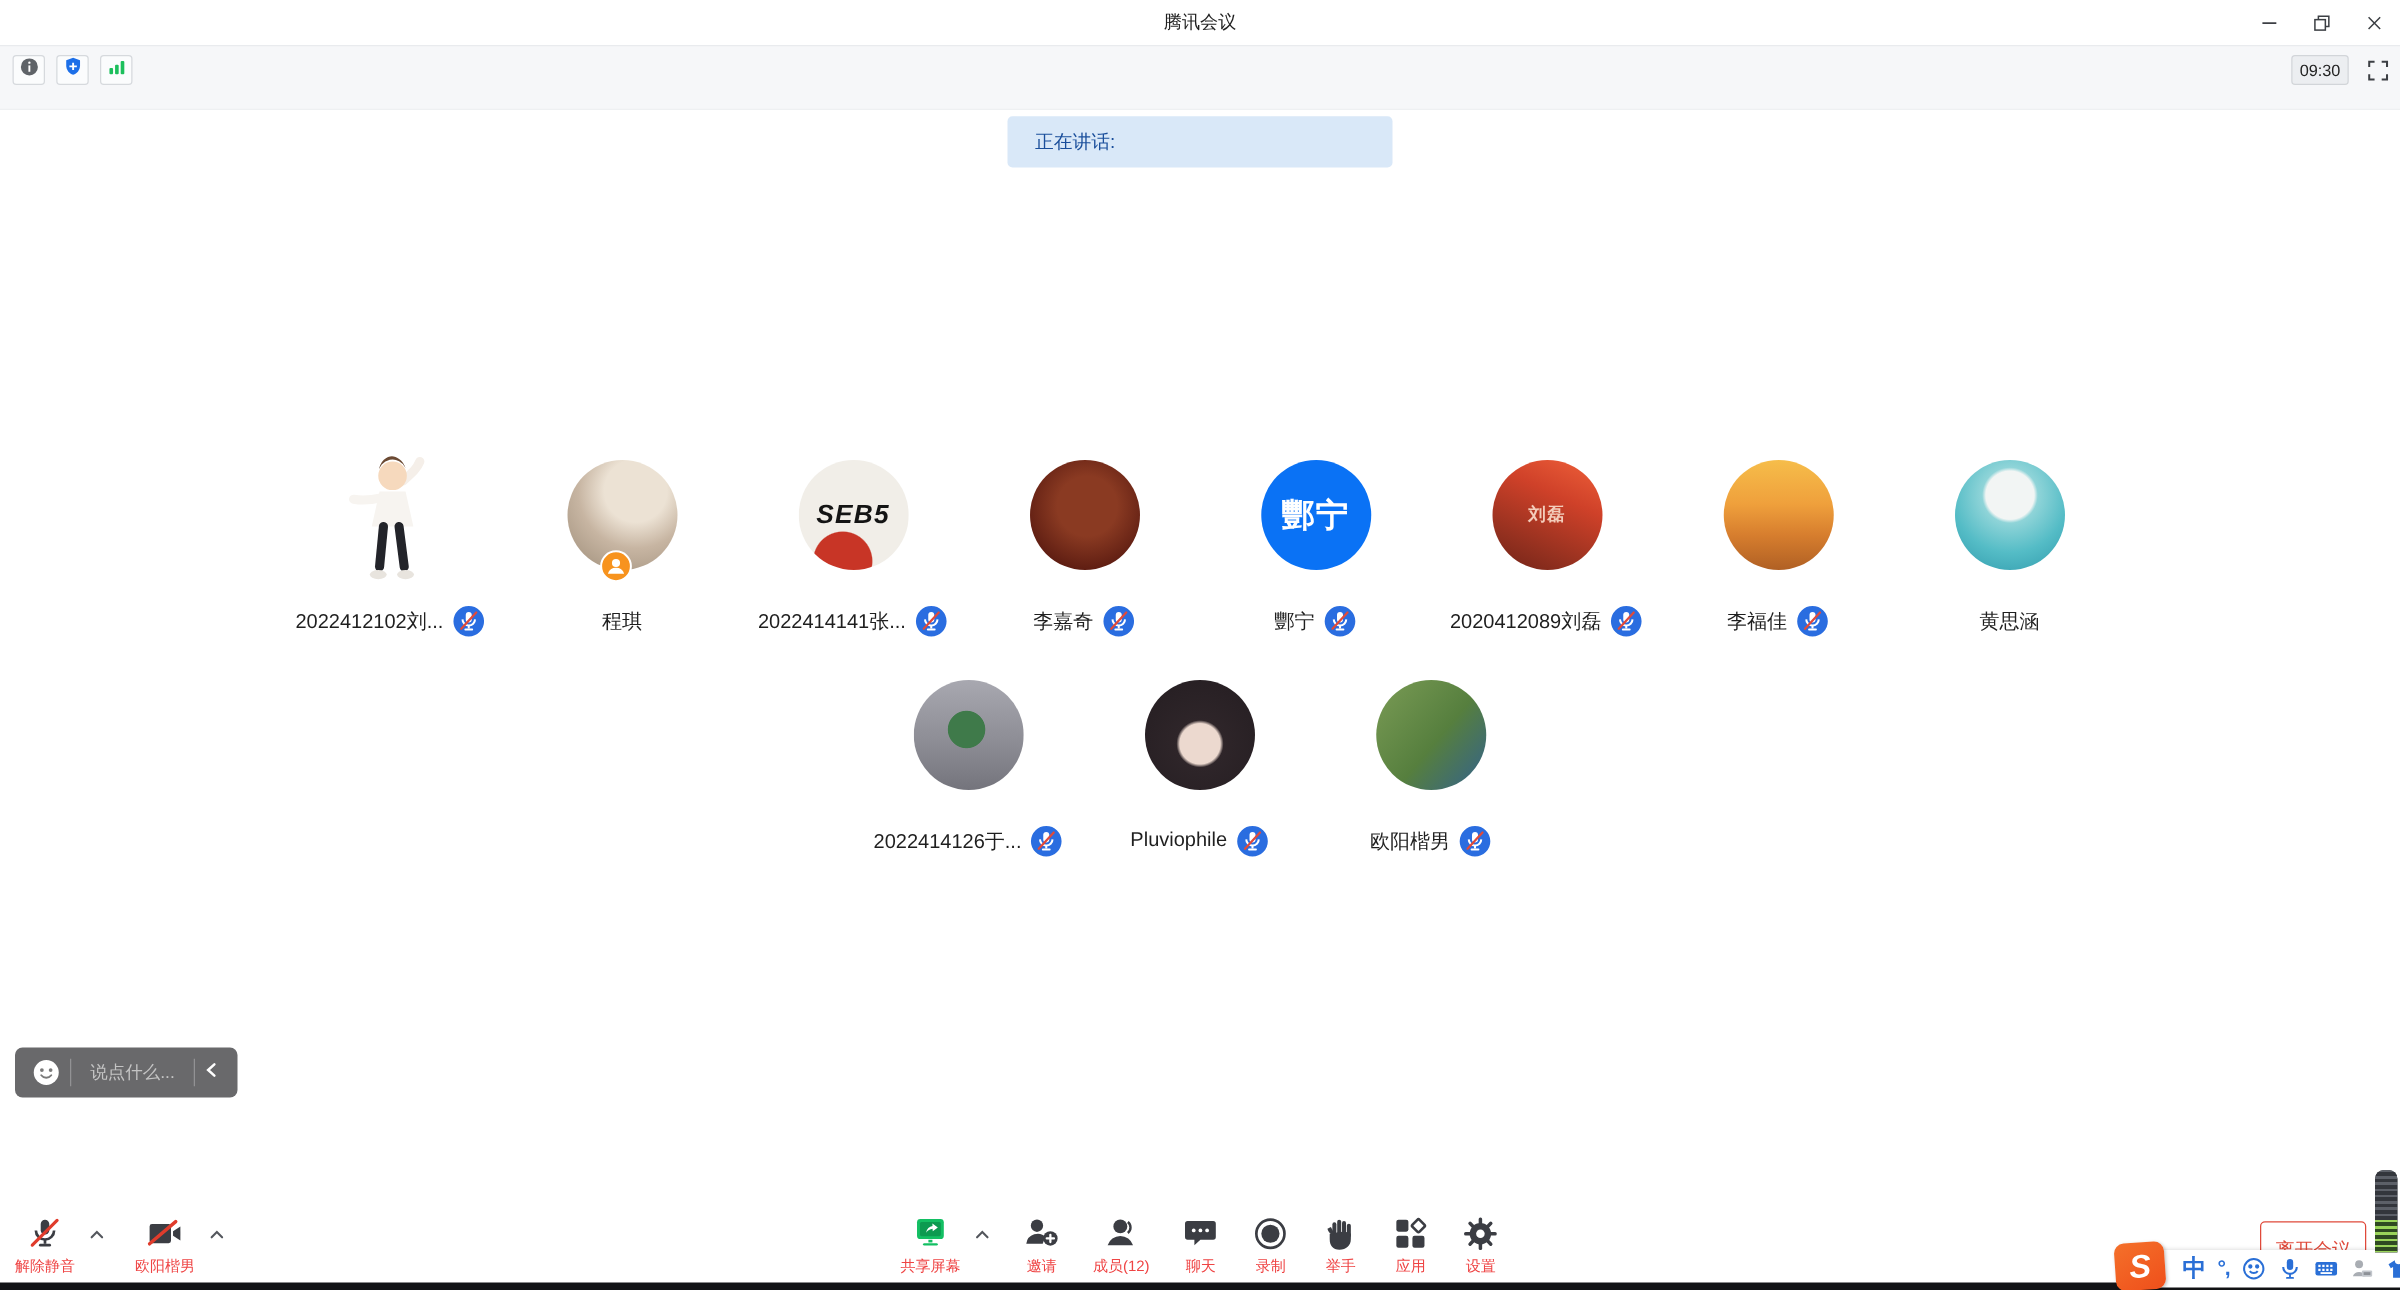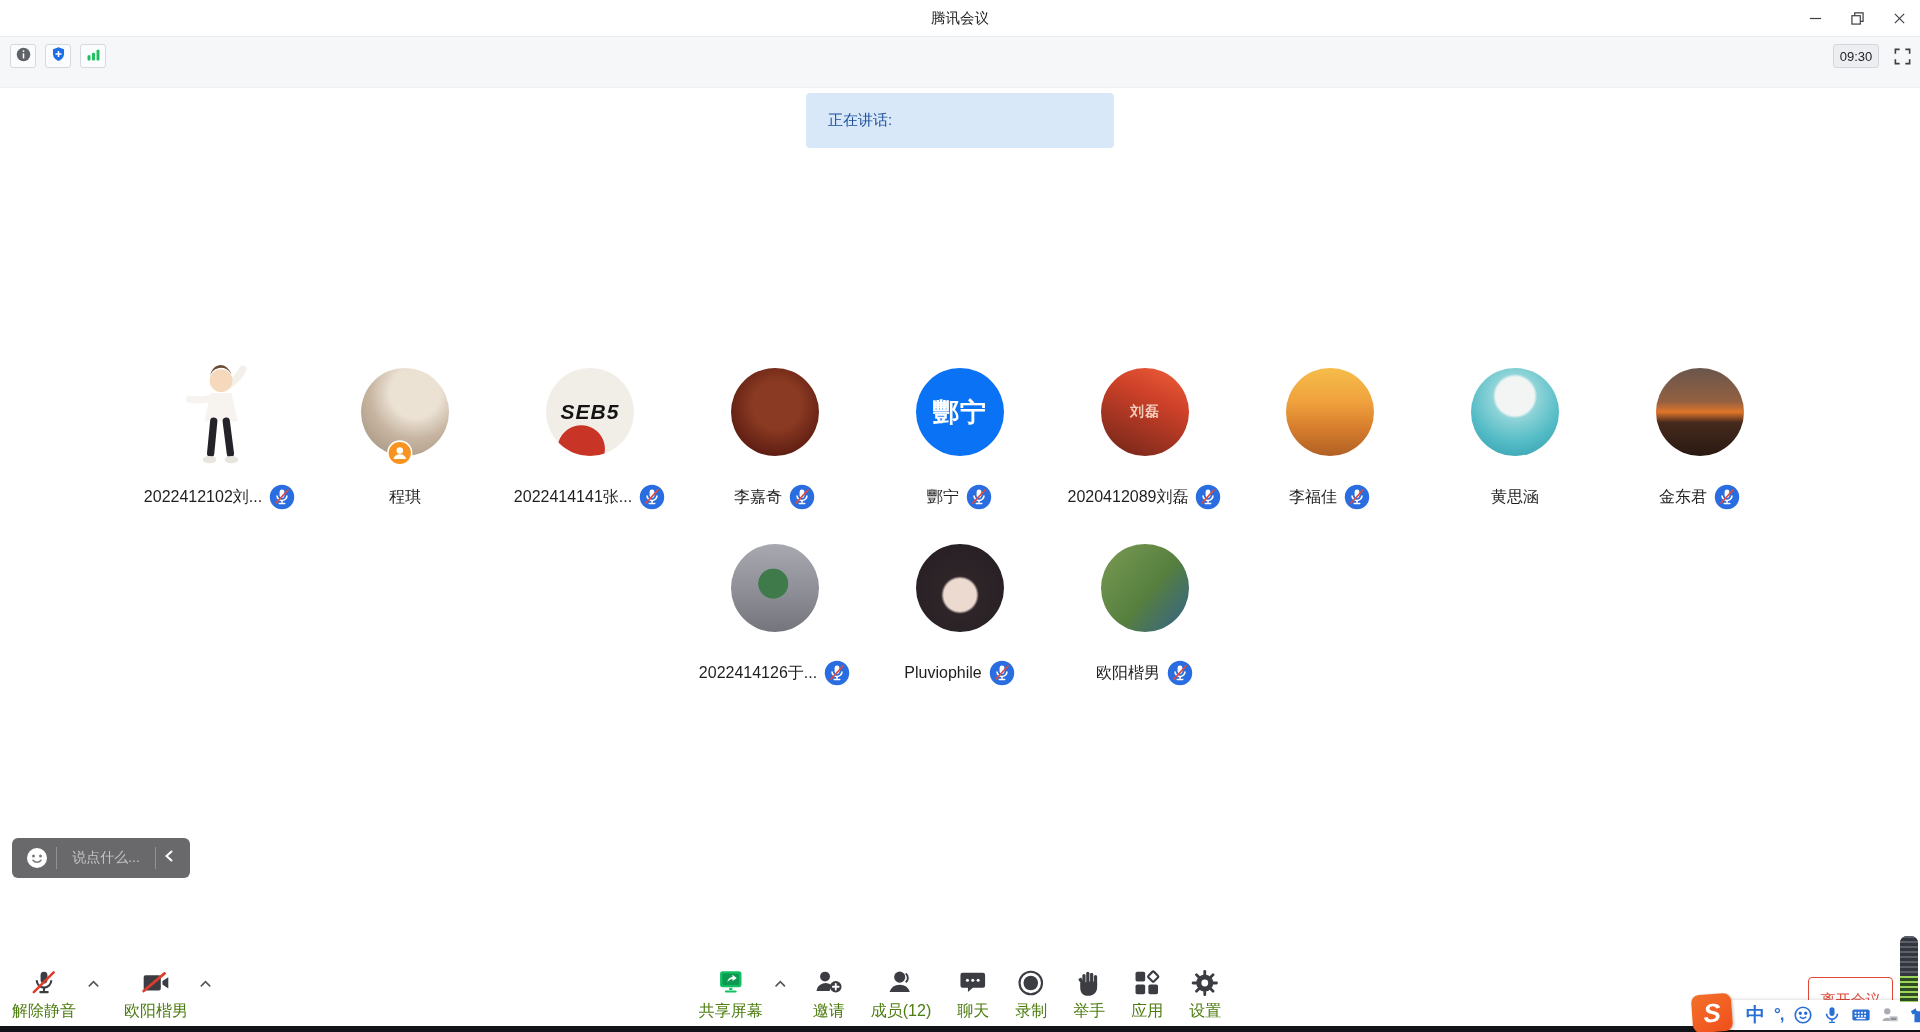--- a/index.html
+++ b/index.html
@@ -18,21 +18,21 @@
   .subbar { position:absolute; top:36px; left:0; right:0; height:52px; background:#f6f7f9; border-top:1px solid #e9ebee; border-bottom:1px solid #eef0f2; }
   .subbar-left { position:absolute; left:10px; top:7px; display:flex; gap:9px; }
   .stat-box { width:26px; height:24px; border:1px solid #d6d9dd; border-radius:3px; background:#fbfcfd; display:flex; align-items:center; justify-content:center; }
   .stat-box svg { width:17px; height:17px; }
   .subbar-right { position:absolute; right:8px; top:7px; display:flex; align-items:center; gap:14px; }
   .time-box { min-width:46px; height:24px; background:#eceef1; border:1px solid #d2d5d9; border-radius:3px; font-size:13px; color:#222; display:flex; align-items:center; justify-content:center; padding:0 5px; }
   .fs-btn svg { width:19px; height:19px; display:block; }
 
   
   .speak-banner { position:absolute; top:93px; left:50%; transform:translateX(-50%);
-    width:308px; height:55px; background:#d9e8f8; border-radius:4px;
+    width:308px; height:41px; background:#d9e8f8; border-radius:4px;
     display:flex; align-items:center; padding-left:22px;
     font-size:15px; color:#1a4e9b; }
 
   
   .grid { position:absolute; top:368px; left:0; right:0; }
   .p-row { display:flex; justify-content:center; }
   .p-row + .p-row { margin-top:32px; }
   .tile { width:185px; display:flex; flex-direction:column; align-items:center; }
   .avatar-wrap { position:relative; height:92px; display:flex; align-items:flex-start; justify-content:center; }
   .avatar { width:88px; height:88px; border-radius:50%; overflow:hidden;
@@ -57,21 +57,21 @@
   .chat-collapse { width:26px; display:flex; justify-content:center; }
   .chat-collapse svg { width:14px; height:14px; }
 
   
   .toolbar { position:absolute; left:0; right:0; bottom:6px; height:62px; background:#fff; }
   .tool-left { position:absolute; left:12px; bottom:4px; display:flex; gap:24px; }
   .tool-center { position:absolute; left:50%; transform:translateX(-50%); bottom:4px; display:flex; gap:26px; }
   .tool-item { display:flex; align-items:flex-start; }
   .tool-col { display:flex; flex-direction:column; align-items:center; gap:3px; }
   .tool-icon svg { width:30px; height:30px; display:block; }
-  .tool-label { font-size:16px; color:#4d7c0f; white-space:nowrap; }
+  .tool-label { font-size:12px; color:#ef4444; white-space:nowrap; }
   .tool-chevron { margin:9px 0 0 11px; }
   .tool-chevron svg { width:13px; height:13px; display:block; }
 
   .leave-btn { position:absolute; right:27px; top:977px; width:85px; height:50px;
     background:#fff; border:1px solid #e0493a; border-radius:4px;
     color:#e0493a; font-size:15px; display:flex; align-items:flex-start; justify-content:center;
     padding-top:13px; z-index:3; }
 
   
   .vumeter { position:absolute; right:2px; top:936px; width:18px; height:66px; z-index:6;
@@ -306,38 +306,20 @@
               </svg>
             </span>
           </div>
         </div>
         <div class="tile">
           <div class="avatar-wrap">
             <div class="avatar" style="background: radial-gradient(circle at 50% 32%, rgb(242, 245, 244) 0px, rgb(242, 245, 244) 26%, rgb(143, 212, 216) 30%, rgb(84, 188, 198) 62%, rgb(47, 153, 171));"></div>
           </div>
           <div class="name-row">
             <span class="pname">黄思涵</span>
-          </div>
-        </div>
-        <div class="tile">
-          <div class="avatar-wrap">
-            <div class="avatar" style="background: linear-gradient(rgb(106, 86, 76) 0%, rgb(147, 96, 65) 38%, rgb(224, 118, 42) 50%, rgb(69, 42, 29) 62%, rgb(42, 25, 17));"></div>
-          </div>
-          <div class="name-row">
-            <span class="pname">金东君</span>
-            <span class="mic-badge">
-              <svg viewBox="0 0 28 28">
-                <circle cx="14" cy="14" r="13" fill="#2a6de0" stroke="#fff" stroke-width="1.5"></circle>
-                <rect x="11.6" y="6.5" width="4.8" height="8.4" rx="2.4" fill="#fff"></rect>
-                <path d="M9 12.5a5 5 0 0 0 10 0" fill="none" stroke="#fff" stroke-width="1.6"></path>
-                <rect x="13.2" y="17.4" width="1.6" height="2.4" fill="#fff"></rect>
-                <rect x="10.5" y="19.8" width="7" height="1.5" rx="0.7" fill="#fff"></rect>
-                <line x1="8" y1="20" x2="20" y2="7" stroke="#e04a3a" stroke-width="1.8" stroke-linecap="round"></line>
-              </svg>
-            </span>
           </div>
         </div>
       </div>
     <div class="p-row">
         <div class="tile">
           <div class="avatar-wrap">
             <div class="avatar" style="background: radial-gradient(circle at 48% 45%, rgb(63, 122, 74) 0px, rgb(63, 122, 74) 22%, rgba(63, 122, 74, 0) 23%), linear-gradient(rgb(168, 168, 176) 0%, rgb(139, 139, 147) 60%, rgb(116, 116, 124));"></div>
           </div>
           <div class="name-row">
             <span class="pname">2022414126于...</span>

